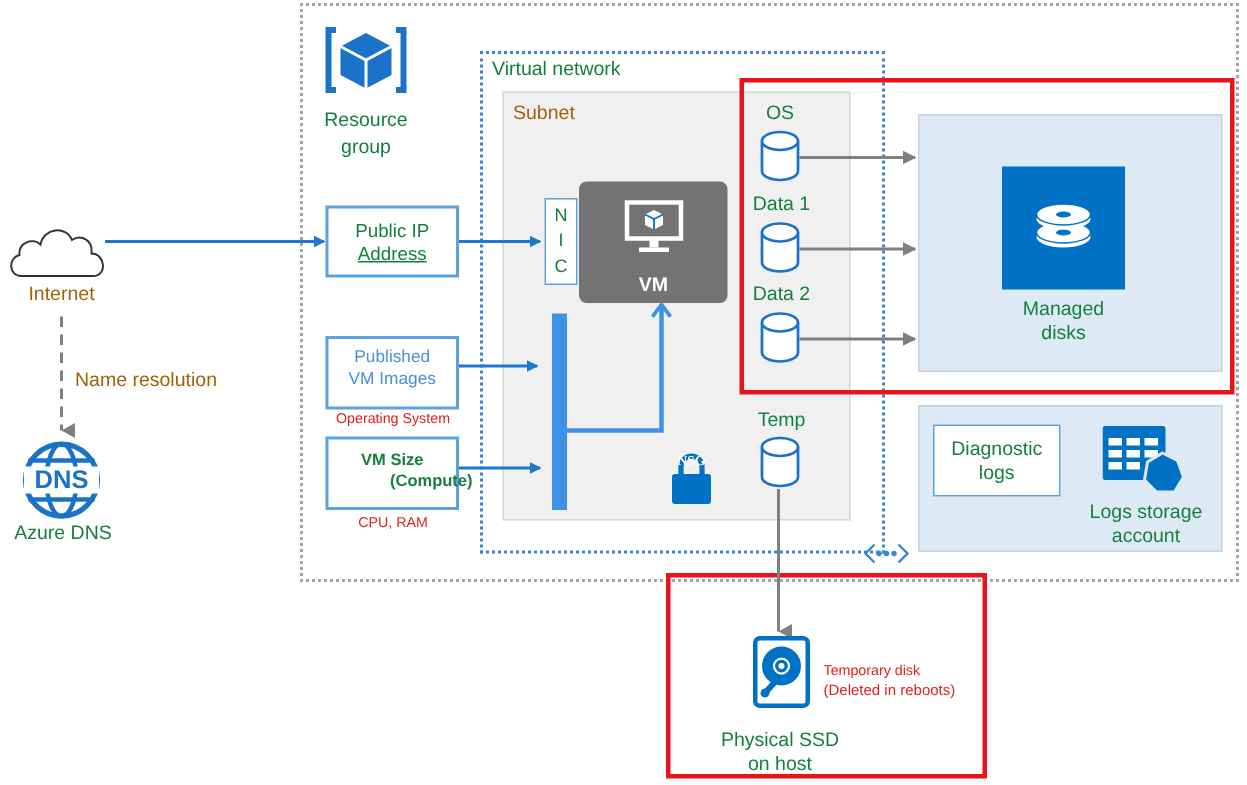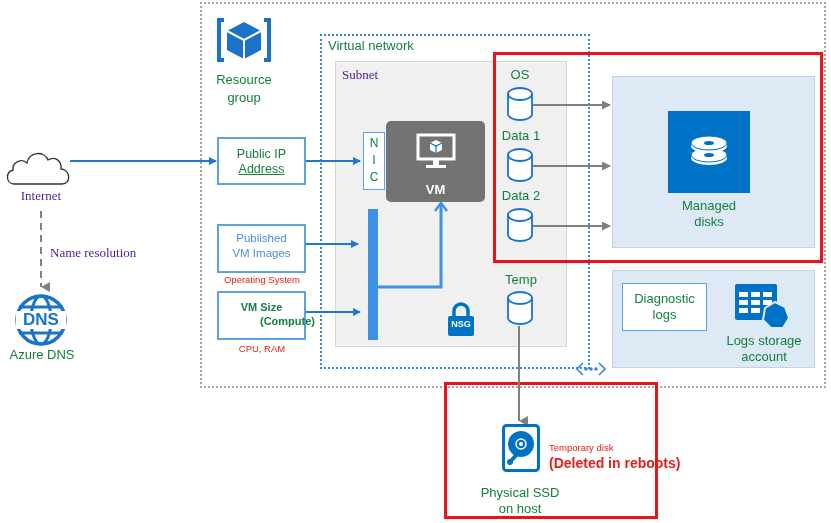--- a/index.html
+++ b/index.html
@@ -1,21 +1,21 @@
 <!DOCTYPE html>
 <html><head>
 <meta charset="utf-8">
 <style>
   html, body { margin: 0; padding: 0; background: #ffffff; }
   body { width: 831px; height: 523px; position: relative; overflow: hidden;
          font-family: "Liberation Sans", "DejaVu Sans", sans-serif; }
   .abs { position: absolute; }
   .lbl { position: absolute; text-align: center; line-height: 1.2; }
   .blue { color: #15803d; }
-  .dark { color: #4c1d95; font-family: Liberation Serif, serif; }
+  .dark { color: #a16207; }
   .red { color: #e0201b; }
   .box { position: absolute; box-sizing: border-box; border: 2px solid #5aa2e0; background: #fff; }
   svg.overlay { position: absolute; left: 0; top: 0; }
 </style>
 </head>
 <body>
 
 <div class="abs" style="left:200px;top:2px;width:626px;height:386px;border:2px dotted #a6a6a6;box-sizing:border-box;"></div>
 
 <div class="abs" style="left:320px;top:34px;width:270px;height:335px;border:2px dotted #3a86d4;box-sizing:border-box;"></div>
@@ -127,21 +127,21 @@
   </svg>
   <div class="lbl" style="left:0;right:0;top:61px;font-size:13px;font-weight:bold;color:#fff;">VM</div>
 </div>
 
 <div class="abs" style="left:368px;top:209px;width:10px;height:131px;background:#3f91e6;"></div>
 
 <svg class="abs" style="left:447px;top:302px;" width="28" height="34" viewBox="0 0 28 34">
   <path d="M7,15 L7,9 A7,7 0 0 1 21,9 L21,15" fill="none" stroke="#0072c6" stroke-width="3.5"></path>
   <rect x="1" y="14" width="26" height="20" rx="2" fill="#0072c6"></rect>
 </svg>
-<div class="lbl" style="left:447px;top:319px;width:28px;font-size:9px;font-weight:bold;color:#fff;">NSG</div>
+<div class="lbl" style="left:447px;top:302px;width:28px;font-size:9px;font-weight:bold;color:#fff;font-family:Liberation Serif, serif;">NSG</div>
 
 <div class="lbl blue" style="left:500px;top:67px;width:40px;font-size:13px;">OS</div>
 <div class="lbl blue" style="left:496px;top:128px;width:50px;font-size:13px;">Data 1</div>
 <div class="lbl blue" style="left:496px;top:188px;width:50px;font-size:13px;">Data 2</div>
 <div class="lbl blue" style="left:496px;top:272px;width:50px;font-size:13px;">Temp</div>
 
 <svg class="abs" style="left:506px;top:85px;" width="28" height="38" viewBox="0 0 28 38">
   <path d="M2,9 L2,29 A12,6 0 0 0 26,29 L26,9" fill="#fff" stroke="#1a73c8" stroke-width="1.8"></path>
   <ellipse cx="14" cy="9" rx="12" ry="6" fill="#fff" stroke="#1a73c8" stroke-width="1.8"></ellipse>
 </svg>
@@ -203,15 +203,15 @@
 
 <svg class="abs" style="left:502px;top:424px;" width="38" height="48" viewBox="0 0 38 48">
   <rect x="1.5" y="1.5" width="35" height="45" rx="3" fill="#fff" stroke="#0072c6" stroke-width="3"></rect>
   <circle cx="19" cy="20" r="13" fill="#0072c6"></circle>
   <circle cx="19" cy="20" r="5" fill="none" stroke="#fff" stroke-width="1.5"></circle>
   <circle cx="19" cy="20" r="2" fill="#fff"></circle>
   <line x1="8" y1="38" x2="17" y2="28" stroke="#0072c6" stroke-width="4" stroke-linecap="round"></line>
   <circle cx="8" cy="38" r="3" fill="#0072c6"></circle>
 </svg>
 <div class="lbl red" style="left:549px;top:442px;font-size:9.5px;text-align:left;">Temporary disk</div>
-<div class="lbl red" style="left:549px;top:455px;font-size:14px;text-align:left;font-weight:bold;">(Deleted in reboots)</div>
+<div class="lbl red" style="left:549px;top:455px;font-size:10px;text-align:left;">(Deleted in reboots)</div>
 <div class="lbl blue" style="left:470px;top:485px;width:100px;font-size:13px;">Physical SSD</div>
 <div class="lbl blue" style="left:470px;top:501px;width:100px;font-size:13px;">on host</div>
 
 </body></html>

